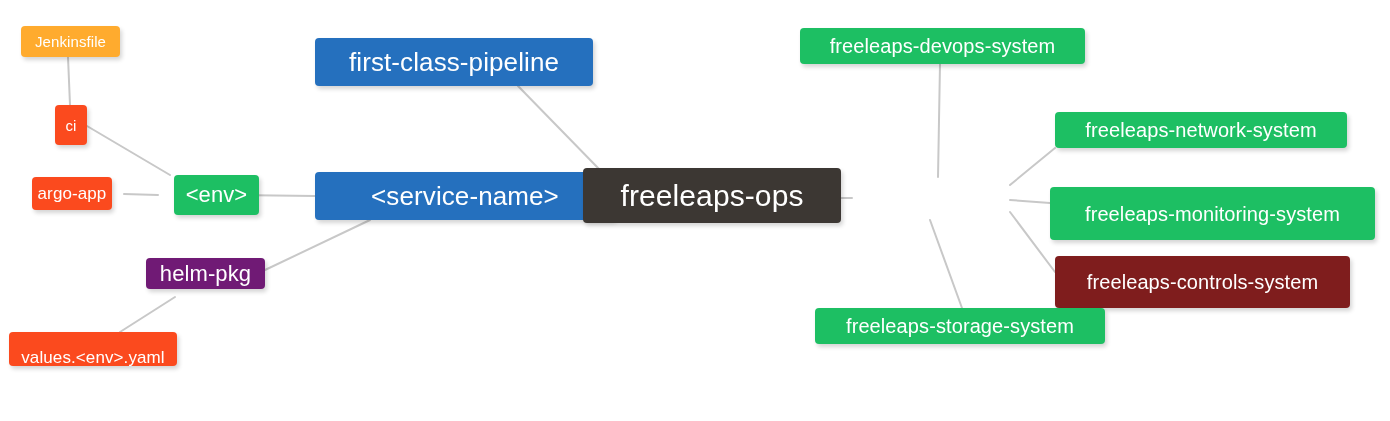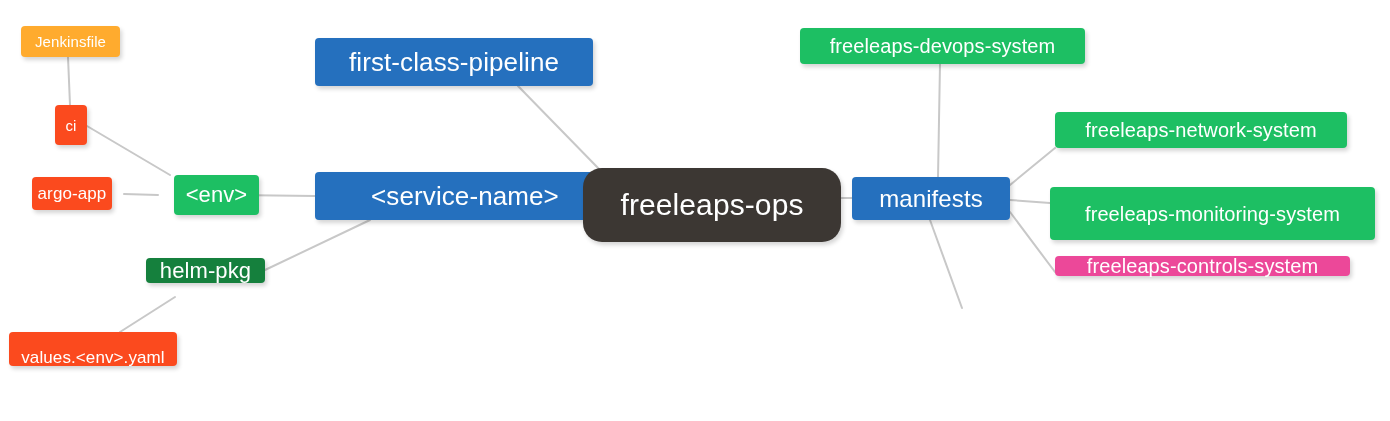--- a/index.html
+++ b/index.html
@@ -79,46 +79,46 @@
   </div>
   <div class="node c-red" style="left: 55px; top: 105px; width: 32px; height: 40px; font-size: 15px; background: rgb(251, 74, 30);">
     <span class="node-label">ci</span>
   </div>
   <div class="node c-red" style="left: 32px; top: 177px; width: 80px; height: 33px; font-size: 17px; background: rgb(251, 74, 30);">
     <span class="node-label">argo-app</span>
   </div>
   <div class="node c-green" style="left: 158px; top: 175px; width: 85px; height: 40px; font-size: 22px; background: rgb(29, 191, 99); margin-left: 16px;">
     <span class="node-label">&lt;env&gt;</span>
   </div>
-  <div class="node c-green" style="left: 146px; top: 258px; width: 119px; height: 25px; font-size: 22px; background: #15803d;">
+  <div class="node c-green" style="left: 146px; top: 258px; width: 119px; height: 31px; font-size: 22px; background: #701a75;">
     <span class="node-label">helm-pkg</span>
   </div>
   <div class="node c-red" style="left: 9px; top: 332px; width: 168px; height: 34px; font-size: 17px; background: rgb(251, 74, 30); align-items: flex-end;">
     <span class="node-label">values.&lt;env&gt;.yaml</span>
   </div>
 
   <div class="node c-blue" style="left: 315px; top: 38px; width: 278px; height: 48px; font-size: 26px; background: rgb(37, 112, 190);">
     <span class="node-label">first-class-pipeline</span>
   </div>
   <div class="node c-blue" style="left: 315px; top: 172px; width: 300px; height: 48px; font-size: 26px; background: rgb(37, 112, 190);">
     <span class="node-label">&lt;service-name&gt;</span>
   </div>
-  <div class="node c-root" style="left: 583px; top: 168px; width: 258px; height: 74px; font-size: 30px; background: rgb(60, 55, 51); border-radius: 19px;">
+  <div class="node c-root" style="left: 583px; top: 168px; width: 258px; height: 55px; font-size: 30px; background: rgb(60, 55, 51);">
     <span class="node-label">freeleaps-ops</span>
   </div>
 
-  <div class="node c-blue" style="left: 852px; top: 177px; width: 158px; height: 43px; font-size: 24px; background: rgb(37, 112, 190);">
-    <span class="node-label">manifests</span>
-  </div>
   <div class="node c-green" style="left: 800px; top: 28px; width: 285px; height: 36px; font-size: 20px; background: rgb(29, 191, 99);">
     <span class="node-label">freeleaps-devops-system</span>
   </div>
   <div class="node c-green" style="left: 1055px; top: 112px; width: 292px; height: 36px; font-size: 20px; background: rgb(29, 191, 99);">
     <span class="node-label">freeleaps-network-system</span>
   </div>
   <div class="node c-green" style="left: 1050px; top: 187px; width: 325px; height: 53px; font-size: 20px; background: rgb(29, 191, 99);">
     <span class="node-label">freeleaps-monitoring-system</span>
   </div>
-  <div class="node c-green" style="left: 1055px; top: 256px; width: 295px; height: 20px; font-size: 20px; background: #ec4899;">
+  <div class="node c-green" style="left: 1055px; top: 256px; width: 295px; height: 52px; font-size: 20px; background: #7f1d1d;">
     <span class="node-label">freeleaps-controls-system</span>
+  </div>
+  <div class="node c-green" style="left: 815px; top: 308px; width: 290px; height: 36px; font-size: 20px; background: rgb(29, 191, 99);">
+    <span class="node-label">freeleaps-storage-system</span>
   </div>
 
 </div>
 
 </body></html>

